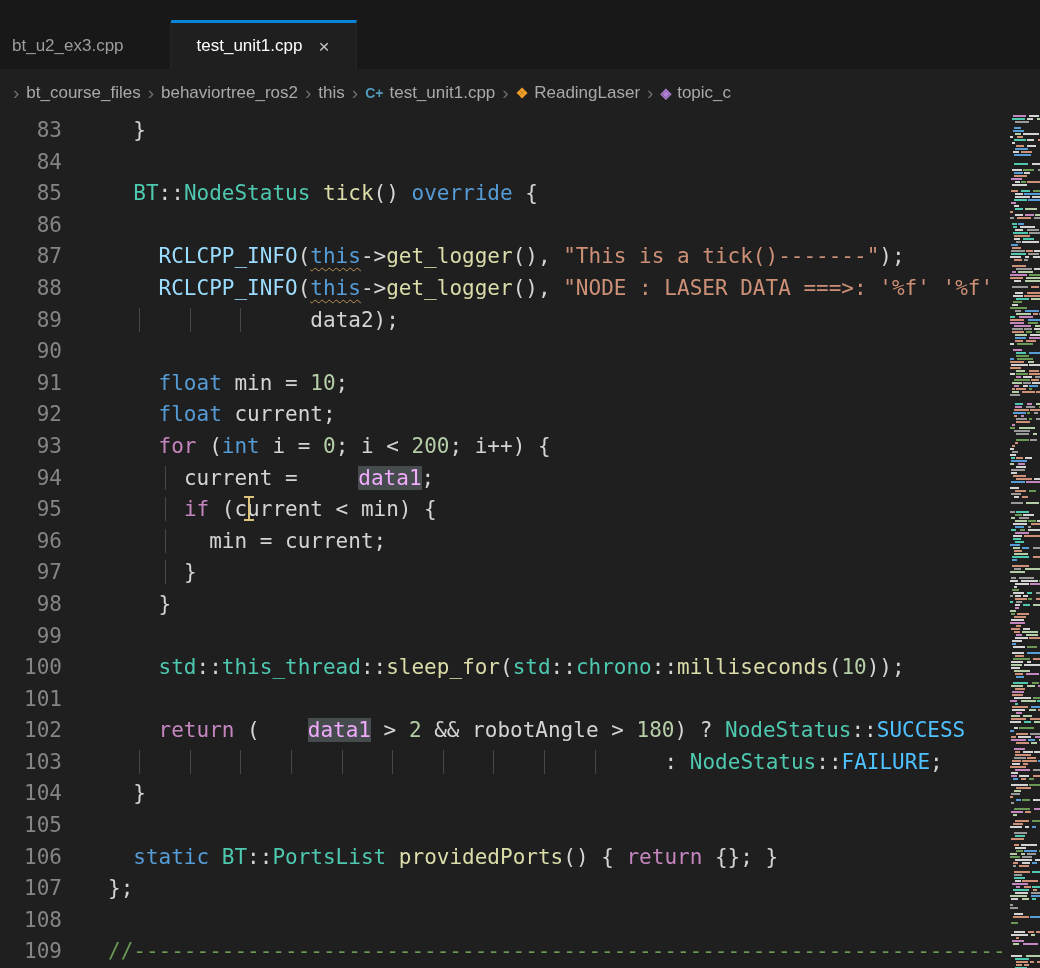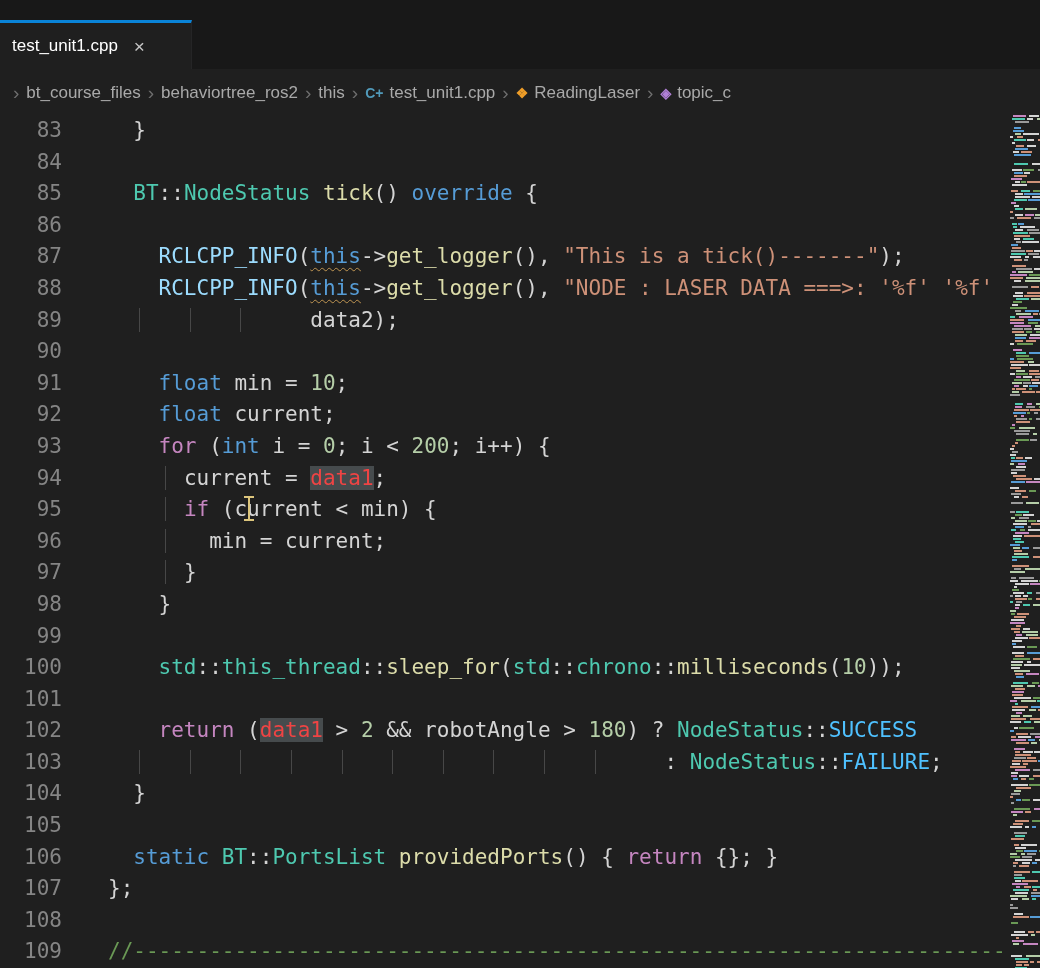--- a/index.html
+++ b/index.html
@@ -39,38 +39,41 @@
   .tk-k { color:#569cd6; }
   .tk-c { color:#c586c0; }
   .tk-y { color:#4ec9b0; }
   .tk-f { color:#dcdcaa; }
   .tk-s { color:#ce9178; }
   .tk-n { color:#b5cea8; }
   .tk-m { color:#9cdcfe; }
   .tk-o { color:#6a9955; }
   .tk-u { color:#4fc1ff; }
   .tk-t { color:#569cd6; text-decoration:underline wavy #bf9552 1px; text-underline-offset:4px; }
-  .tk-h { color:#ef4444; background:rgba(118,128,134,0.45); }
+  .tk-h { color:#f0abfc; background:rgba(118,128,134,0.45);margin-left:48px; }
   .tk-g { color:transparent;
           background-image:linear-gradient(#474747,#474747);
           background-repeat:no-repeat; background-size:1px 100%; background-position:6px 0; }
   .minimap { width:32px; position:relative; background:#1f1f1f; overflow:hidden; }
   .mm-row { position:absolute; left:2px; right:1px; height:2px; }
   .mm-row span { position:absolute; height:2px; top:0; }
   .ibeam { position:absolute; width:13px; height:27px; left:243px; top:380px; }
   .ib-bar { position:absolute; left:5px; top:1px; bottom:1px; width:2px; background:#dcc57c; }
   .ib-top { position:absolute; left:1px; top:1px; width:4px; height:2px; background:#dcc57c; box-shadow:6px 0 #dcc57c; }
   .ib-bot { position:absolute; left:1px; bottom:1px; width:4px; height:2px; background:#dcc57c; box-shadow:6px 0 #dcc57c; }
 </style>
 </head>
 <body>
 
 <div>
   <div class="titlebar"></div>
   <div class="tabbar" id="tabbar">
+      <div class="tab">
+        <span class="tab-label">bt_u2_ex3.cpp</span>
+      </div>
       <div class="tab active">
         <span class="tab-label">test_unit1.cpp</span>
         <span class="tab-close">×</span>
       </div>
     </div>
   <div class="breadcrumb" id="breadcrumb">
       <span class="bc-sep">›</span>
       <span class="bc-item">
         <span class="bc-label">bt_course_files</span>
       </span>

